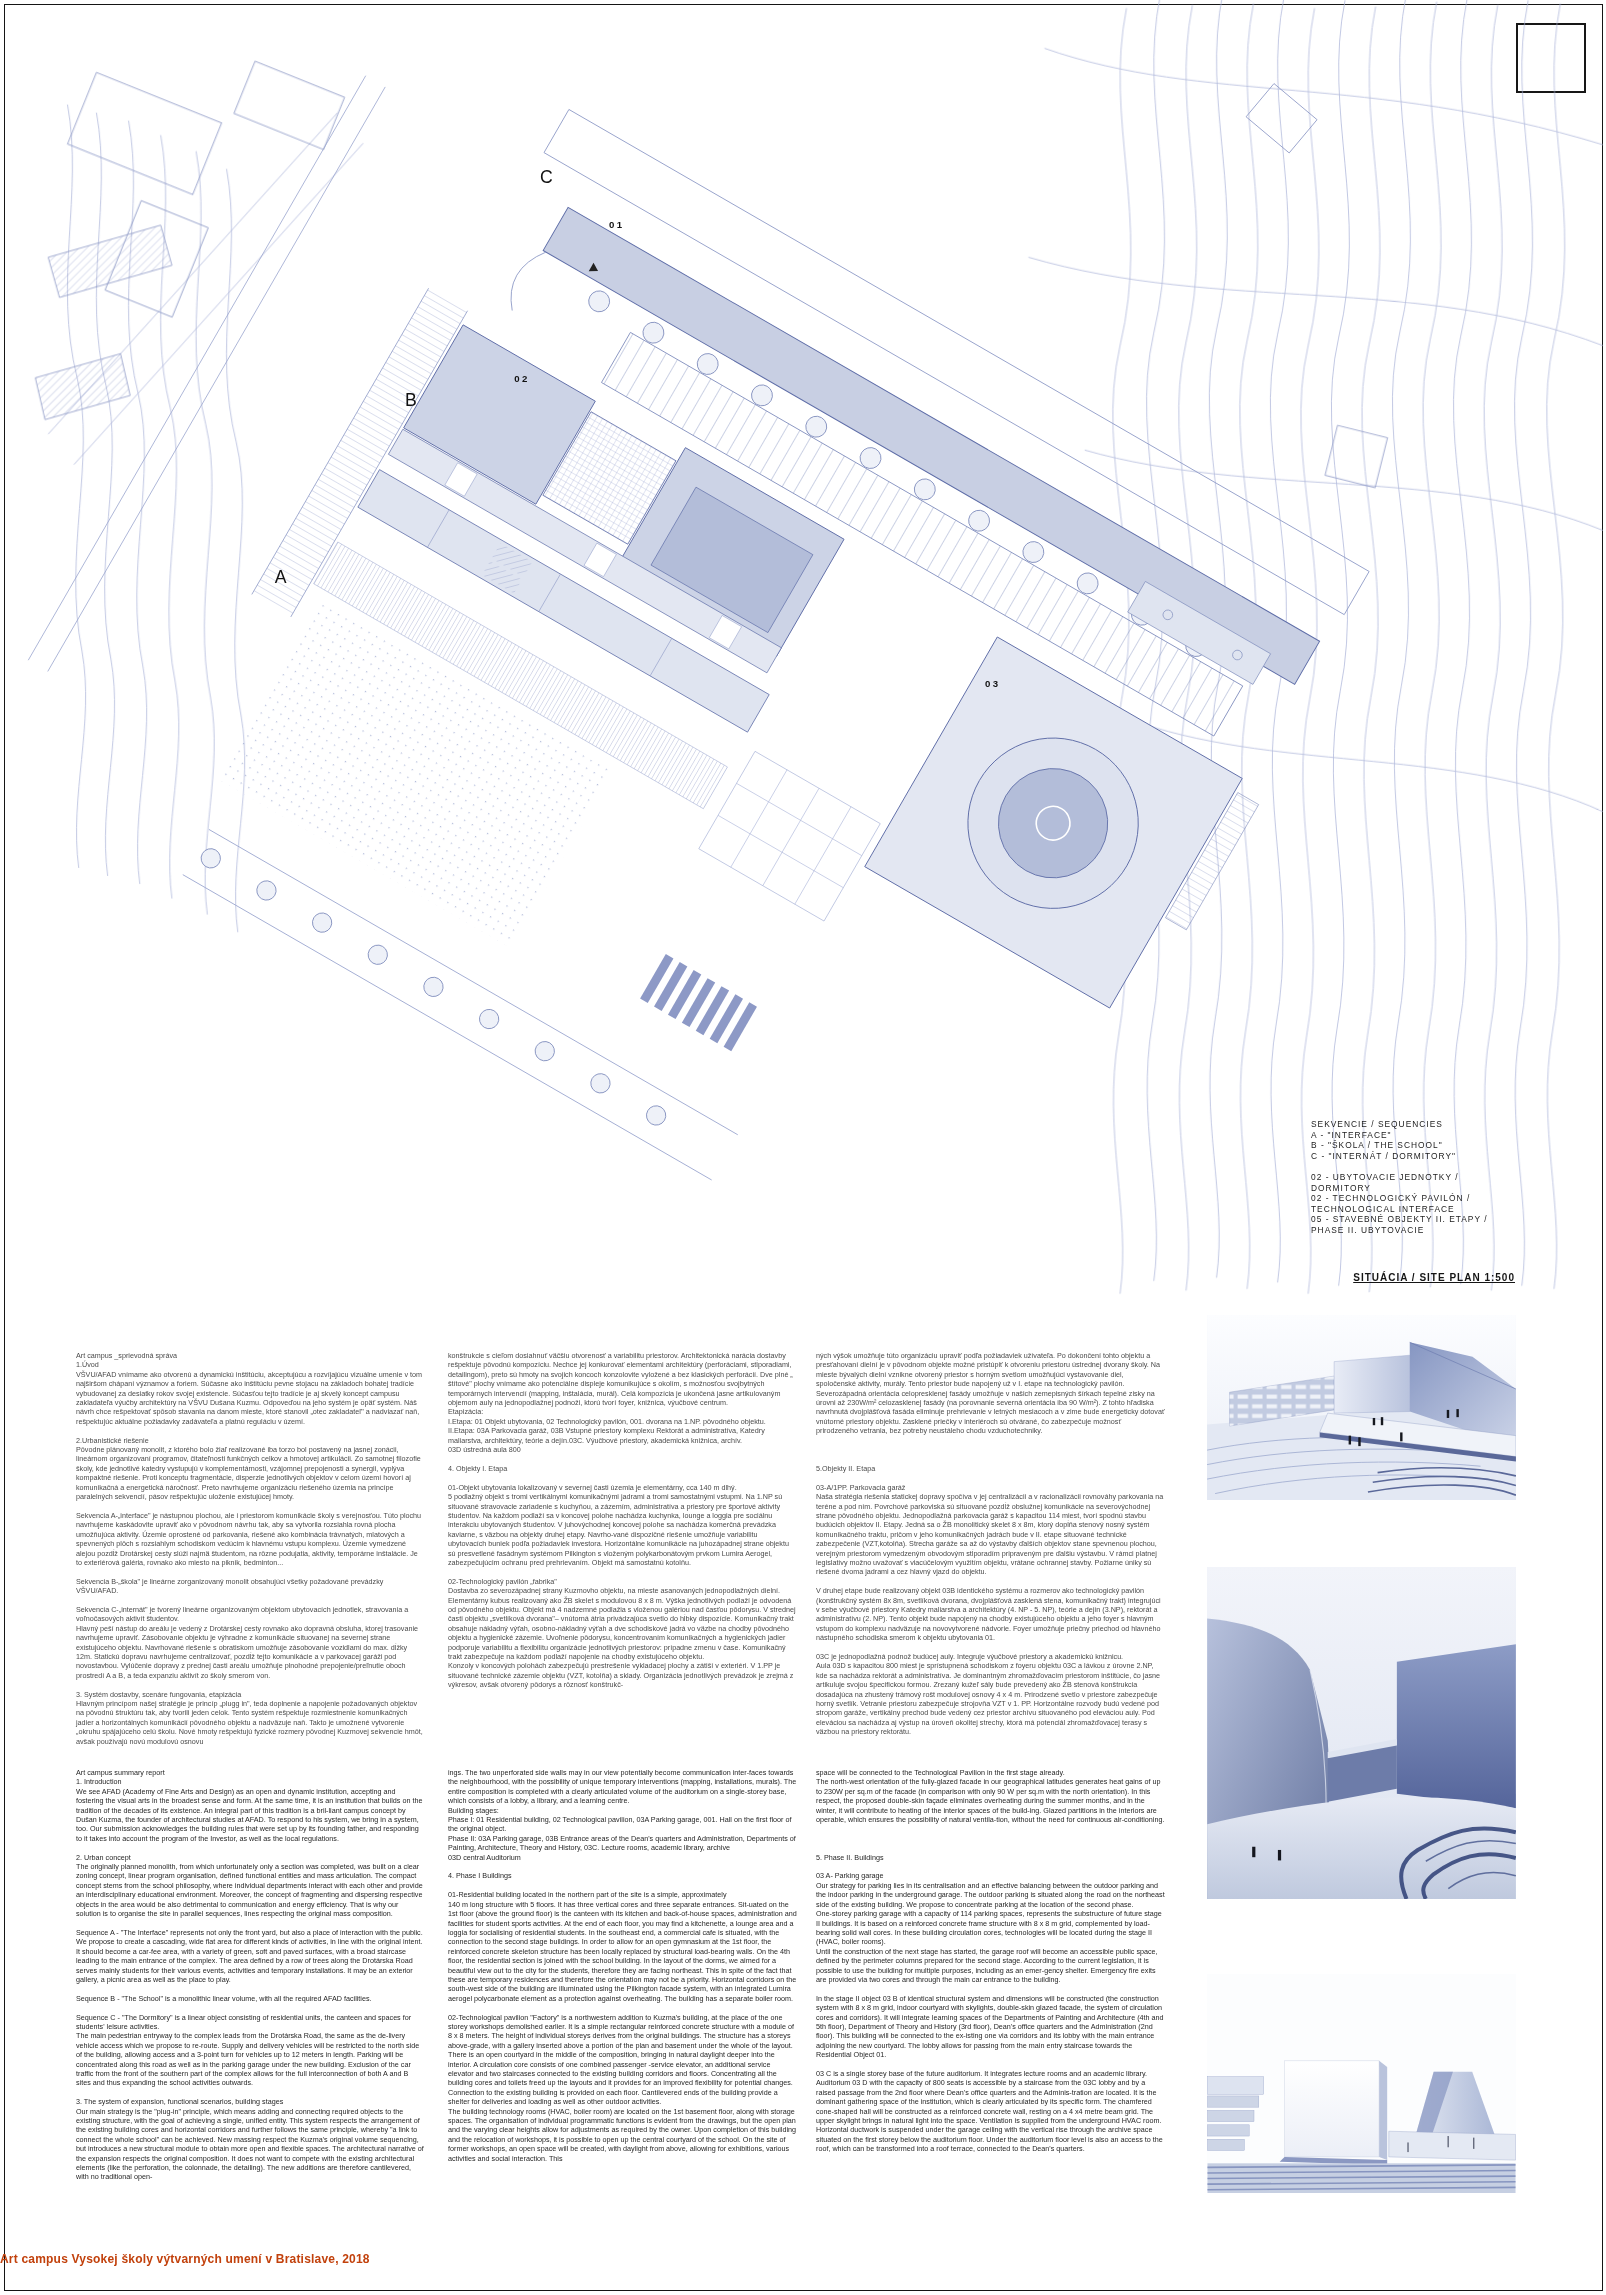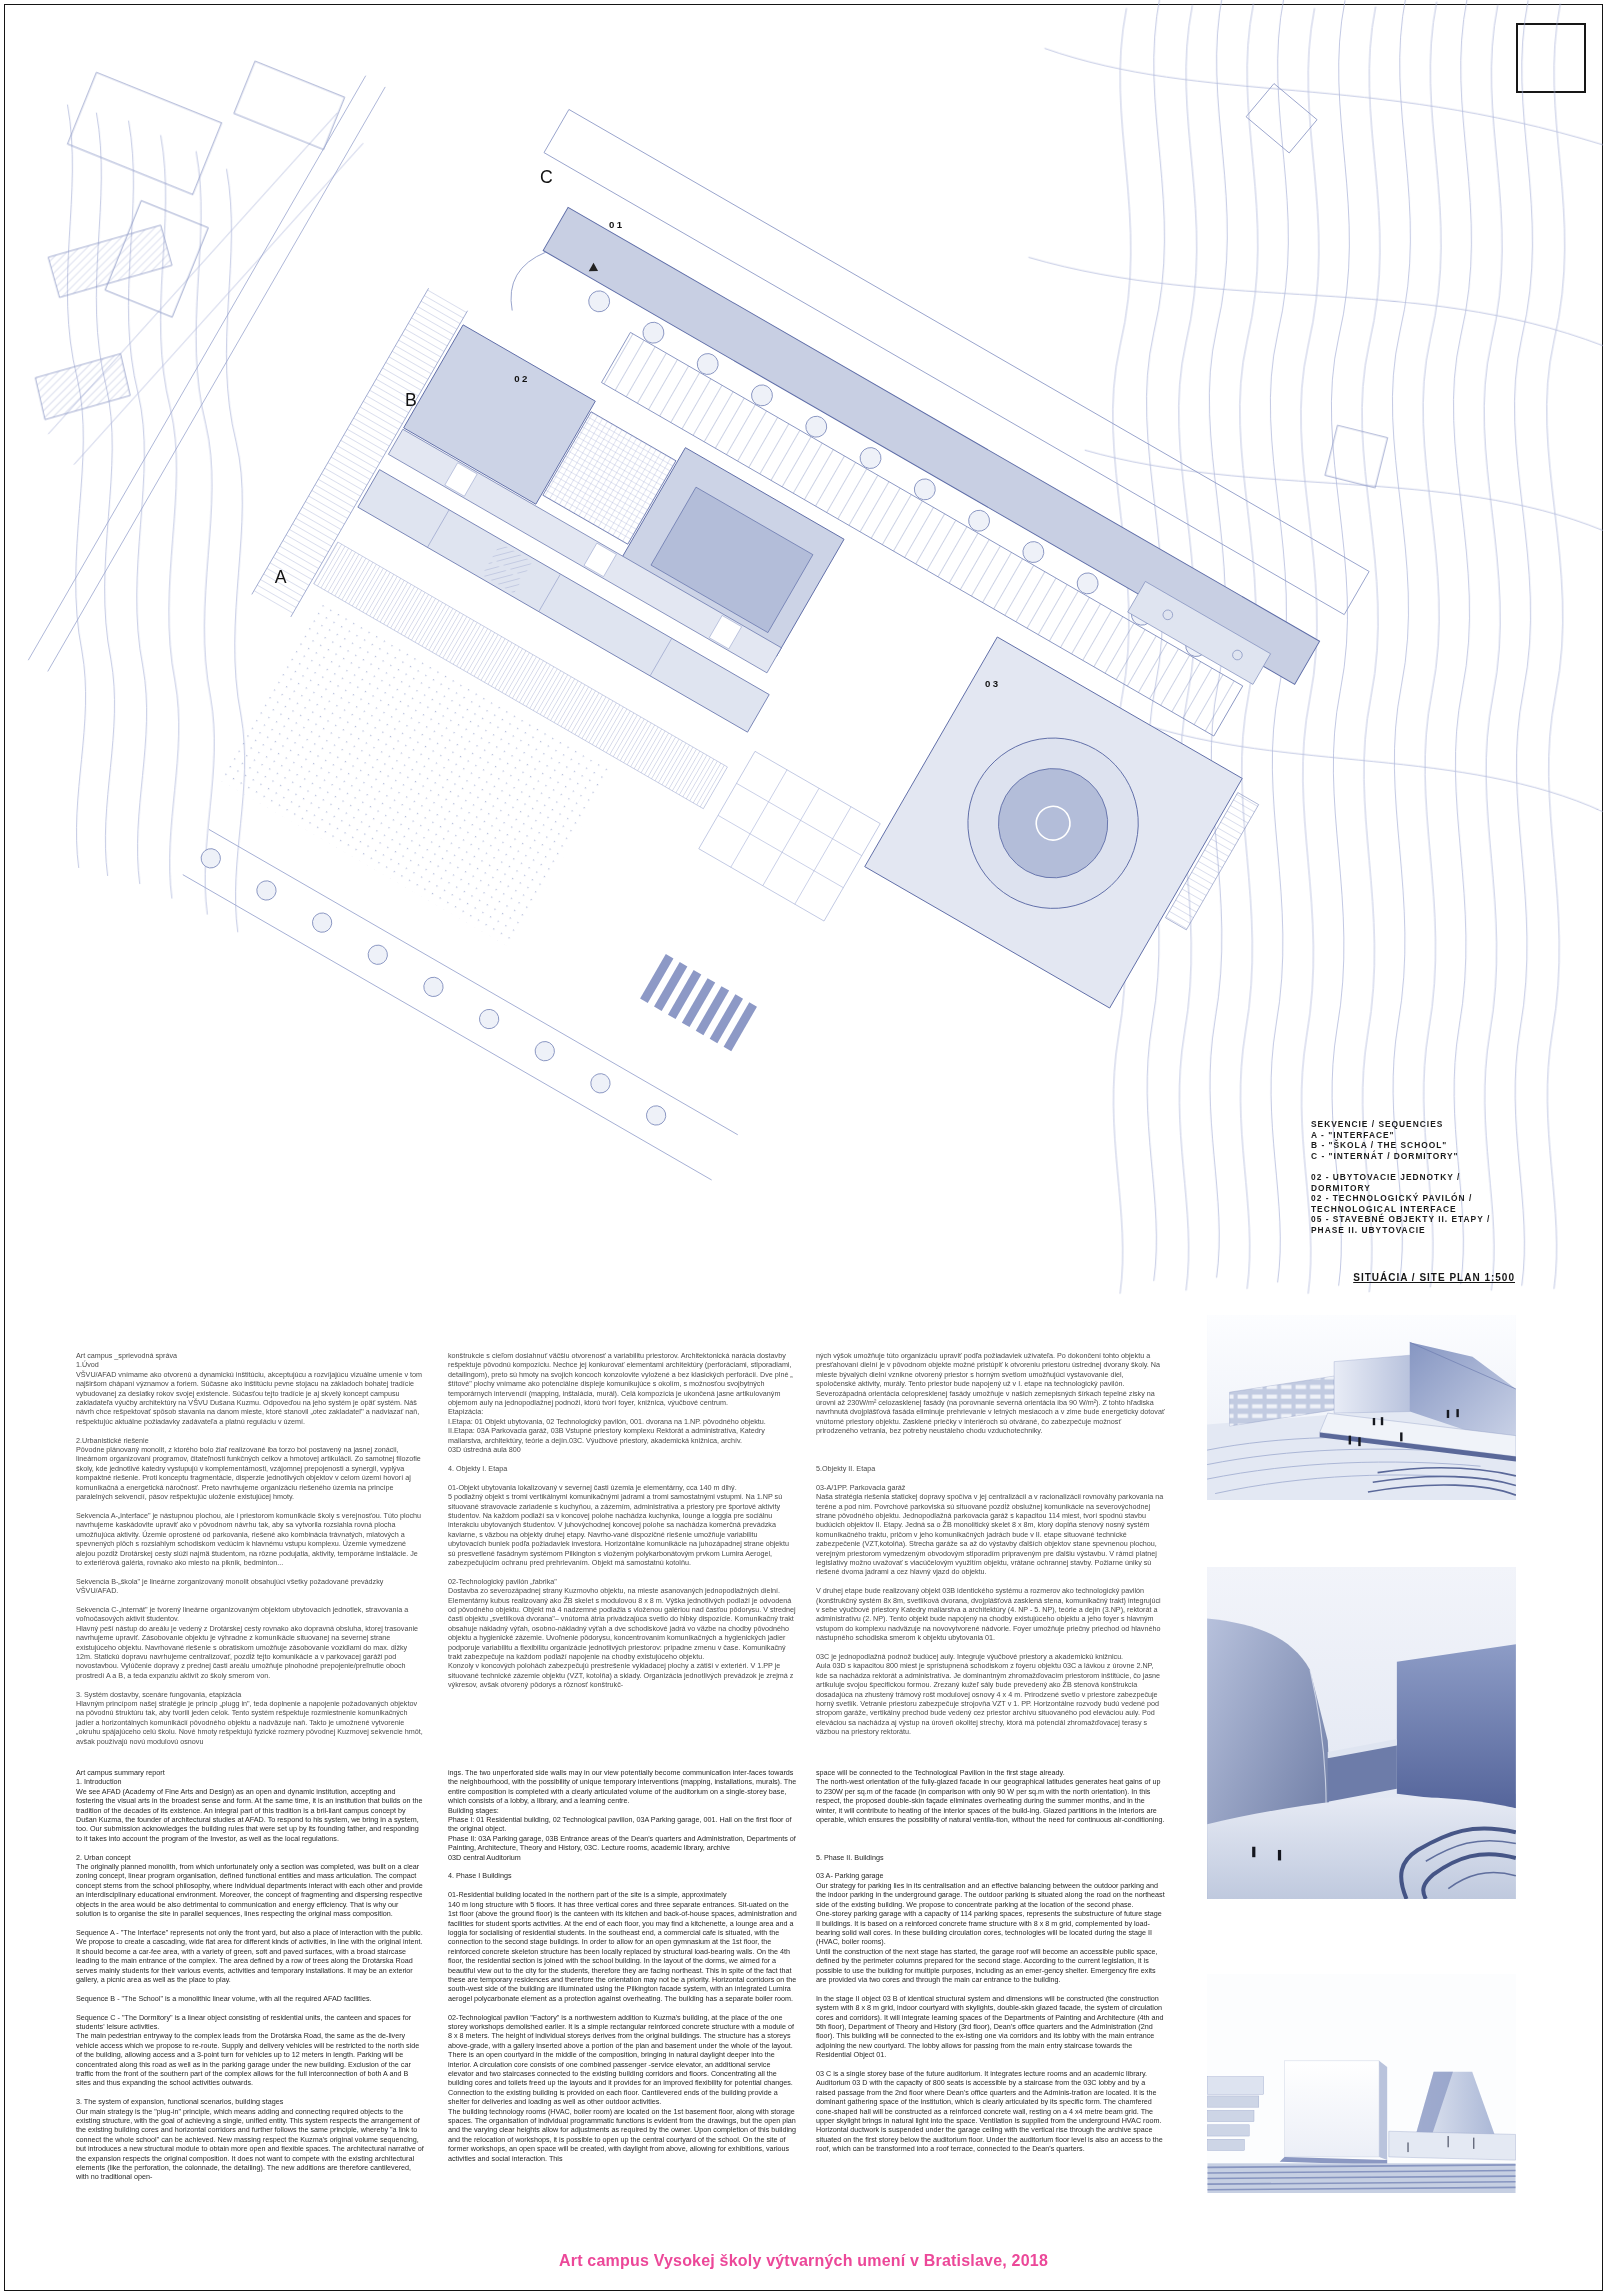--- a/index.html
+++ b/index.html
@@ -4,30 +4,30 @@
 <style>
   html,body{margin:0;padding:0;background:#d8d8d8;}
   .page{position:relative;width:1607px;height:2295px;background:#ffffff;overflow:hidden;
         font-family:"Liberation Sans", sans-serif;color:#222;}
   .frame{position:absolute;inset:4px;border:1.3px solid #151515;pointer-events:none;}
   .corner-box{position:absolute;left:1516px;top:23px;width:66px;height:66px;border:2px solid #161616;background:#fff;}
   .plan-svg{position:absolute;left:0;top:0;}
   .plan-label-letter{font:500 22px "Liberation Sans", sans-serif;fill:#111;letter-spacing:1px;}
   .plan-label-num{font:700 12px "Liberation Sans", sans-serif;fill:#111;letter-spacing:3px;}
   .legend{position:absolute;left:1311px;top:1119px;width:265px;}
-  .legend div{font-size:8.4px;font-weight:700;letter-spacing:1px;line-height:10.6px;min-height:10.6px;color:#1b1b1b;white-space:nowrap;}
+  .legend div{font-size:8.4px;font-weight:400;letter-spacing:1px;line-height:10.6px;min-height:10.6px;color:#1b1b1b;white-space:nowrap;}
   .plan-title{position:absolute;right:92px;top:1272px;font-size:10px;font-weight:700;letter-spacing:1px;color:#151515;text-decoration:underline;}
   .txtcol{position:absolute;width:349px;font-size:7.2px;line-height:9.4px;white-space:pre-line;text-align:left;margin-top:25px;}
   .sk{color:#4a4a4a;top:1326px;}
   .en{color:#262626;top:1743px;}
   .c1{left:76px;} .c2{left:448px;} .c3{left:816px;}
   .render{position:absolute;left:1207px;width:309px;overflow:hidden;background:#eef1f8;}
   .r1{top:1315px;height:185px;} .r2{top:1567px;height:332px;} .r3{top:1974px;height:219px;background:#fdfdfe;}
   .render svg{display:block;}
-  .footer{position:absolute;left:0;right:0;top:2252px;text-align:center;font-size:16px;font-weight:700;color:#ec4899;letter-spacing:0.2px;}
+  .footer{position:absolute;left:0;right:0;top:2252px;text-align:left;font-size:12px;font-weight:700;color:#c2410c;letter-spacing:0.2px;}
 </style>
 </head>
 <body>
 
 <div class="page">
   <div class="frame"></div>
   <div class="corner-box"></div>
 
   <svg class="plan-svg" width="1607" height="1318" viewBox="0 0 2000 1640">
     <defs>

